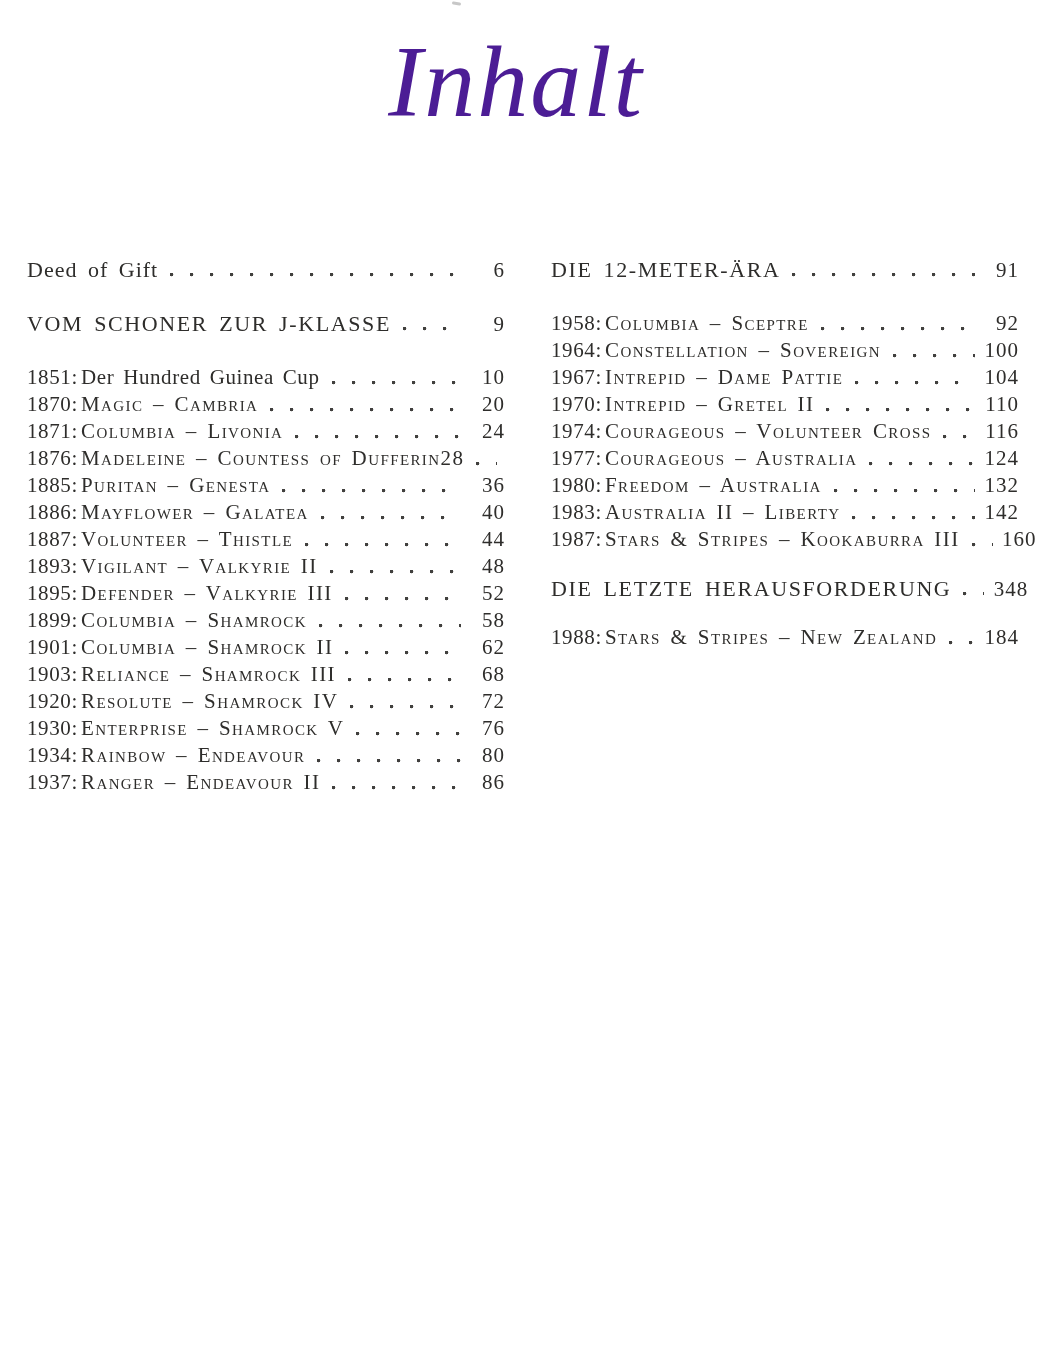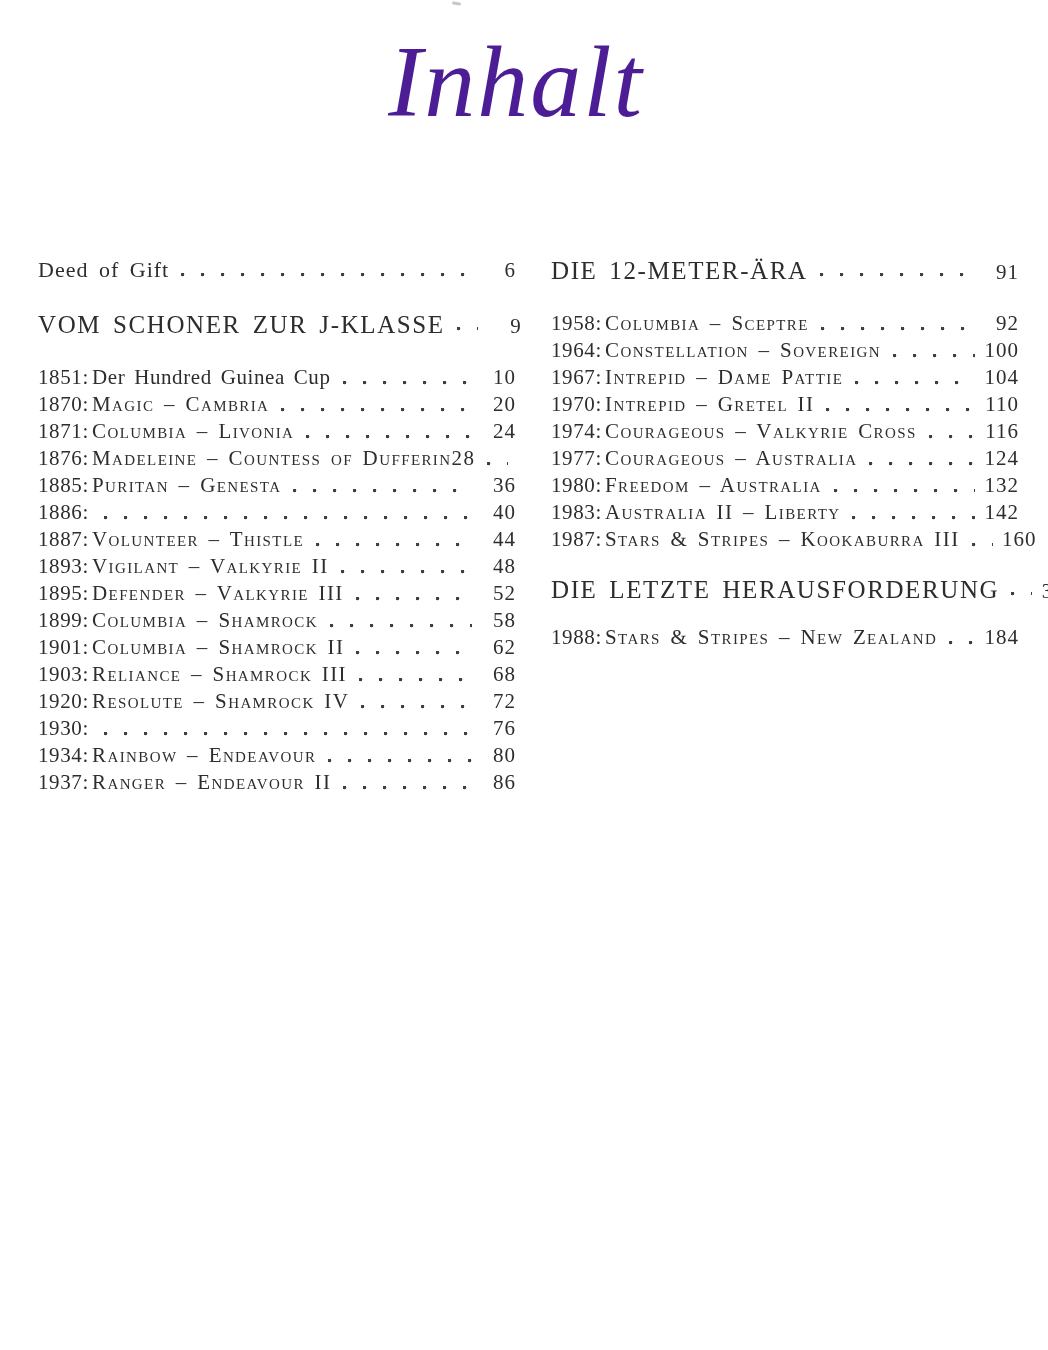--- a/index.html
+++ b/index.html
@@ -35,24 +35,24 @@
   }
   .book-title {
     font-style: italic;
     font-size: 102px;
     letter-spacing: 2px;
     color: #4c1d95;
     transform: translateX(-8px);
   }
   .columns {
     margin-top: 101px;
-    padding-left: 38px;
+    padding-left: 27px;
     padding-right: 40px;
     display: flex;
-    gap: 35px;
+    gap: 46px;
   }
   .col {
     display: block;
   }
   .col-left  { width: 478px; flex: none; }
   .col-right { width: 468px; flex: none; }
 
   .row {
     display: flex;
     align-items: baseline;
@@ -69,21 +69,21 @@
     flex: none;
     width: 54px;
   }
   .label { flex: none; }
   .label.sc {
     font-variant: small-caps;
     letter-spacing: 1.4px;
     text-align: center;
   }
   .label.caps {
-    font-size: 25px;
+    font-size: 22px;
     letter-spacing: 1.6px;
     word-spacing: 4px;
   }
   .label.plainhead {
     font-size: 22px;
     letter-spacing: 1px;
     word-spacing: 4px;
   }
   .row.header-row { height: 27px; }
 
@@ -152,20 +152,21 @@
         <span class="dots"></span>
       </div>
       <div class="row">
         <span class="year">1885:</span>
         <span class="label sc">Puritan – Genesta</span>
         <span class="dots"></span>
         <span class="page">36</span>
       </div>
       <div class="row">
         <span class="year">1886:</span>
+        <span class="label sc">Mayflower – Galatea</span>
         <span class="dots"></span>
         <span class="page">40</span>
       </div>
       <div class="row">
         <span class="year">1887:</span>
         <span class="label sc">Volunteer – Thistle</span>
         <span class="dots"></span>
         <span class="page">44</span>
       </div>
       <div class="row">
@@ -199,20 +200,21 @@
         <span class="page">68</span>
       </div>
       <div class="row">
         <span class="year">1920:</span>
         <span class="label sc">Resolute – Shamrock IV</span>
         <span class="dots"></span>
         <span class="page">72</span>
       </div>
       <div class="row">
         <span class="year">1930:</span>
+        <span class="label sc">Enterprise – Shamrock V</span>
         <span class="dots"></span>
         <span class="page">76</span>
       </div>
       <div class="row">
         <span class="year">1934:</span>
         <span class="label sc">Rainbow – Endeavour</span>
         <span class="dots"></span>
         <span class="page">80</span>
       </div>
       <div class="row">
@@ -248,21 +250,21 @@
         <span class="page">104</span>
       </div>
       <div class="row">
         <span class="year">1970:</span>
         <span class="label sc">Intrepid – Gretel II</span>
         <span class="dots"></span>
         <span class="page">110</span>
       </div>
       <div class="row">
         <span class="year">1974:</span>
-        <span class="label sc">Courageous – Valkyrie Cross</span>
+        <span class="label sc">Courageous – Volunteer Cross</span>
         <span class="dots"></span>
         <span class="page">116</span>
       </div>
       <div class="row">
         <span class="year">1977:</span>
         <span class="label sc">Courageous – Australia</span>
         <span class="dots"></span>
         <span class="page">124</span>
       </div>
       <div class="row">

